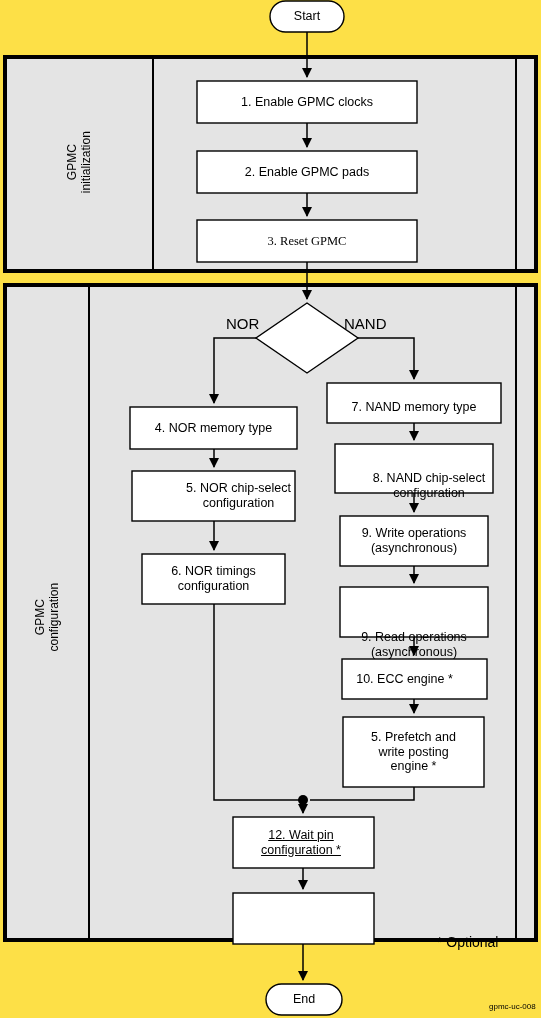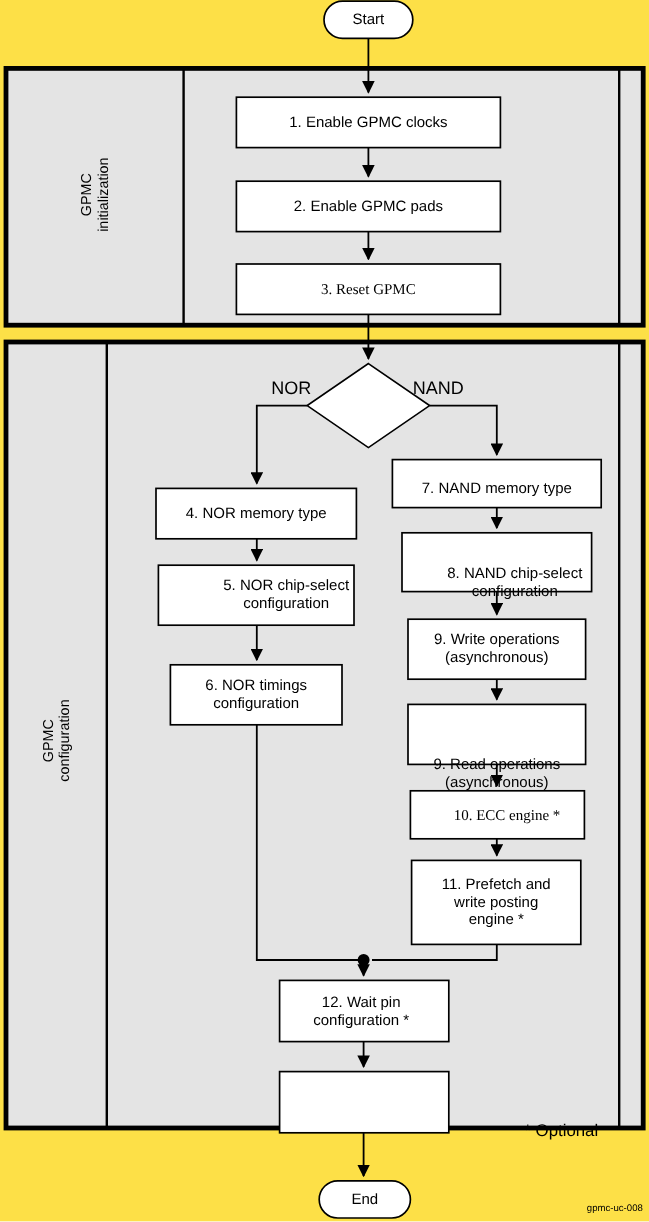--- a/index.html
+++ b/index.html
@@ -196,26 +196,26 @@
   <div class="node-text" style="left:142px; top:554px; width:143px; height:50px;border-radius:12px;">6. NOR timings
 configuration</div>
 
   <div class="node-text" style="left:327px; top:383px; width:174px; height:48px;">7. NAND memory type</div>
   <div class="node-text" style="left:335px; top:461px; width:188px; height:49px;border-radius:18px;">8. NAND chip-select
 configuration</div>
   <div class="node-text" style="left:340px; top:516px; width:148px; height:50px;">9. Write operations
 (asynchronous)</div>
   <div class="node-text" style="left:340px; top:605px; width:148px; height:50px;margin-top:15px;">9. Read operations
 (asynchronous)</div>
-  <div class="node-text" style="left:342px; top:659px; width:161px; height:40px;font-family:Liberation Serif, serif;">10. ECC engine *</div>
-  <div class="node-text" style="left:343px; top:717px; width:141px; height:70px;">11. Prefetch and
+  <div class="node-text" style="left:324px; top:659px; width:161px; height:40px;">10. ECC engine *</div>
+  <div class="node-text" style="left:343px; top:717px; width:141px; height:70px;">5. Prefetch and
 write posting
 engine *</div>
 
-  <div class="node-text" style="left:233px; top:817px; width:136px; height:51px;">12. Wait pin
+  <div class="node-text" style="left:233px; top:817px; width:136px; height:51px;text-decoration:underline;">12. Wait pin
 configuration *</div>
 
   <div class="node-text" style="left:266px; top:984px; width:76px; height:31px;">End</div>
 
   <div class="lane-label" style="left:34px; top:148px; width:90px; transform: rotate(-90deg);">GPMC
 initialization</div>
 
   <div class="lane-label" style="left:2px; top:603px; width:90px; transform: rotate(-90deg);">GPMC
 configuration</div>
 

